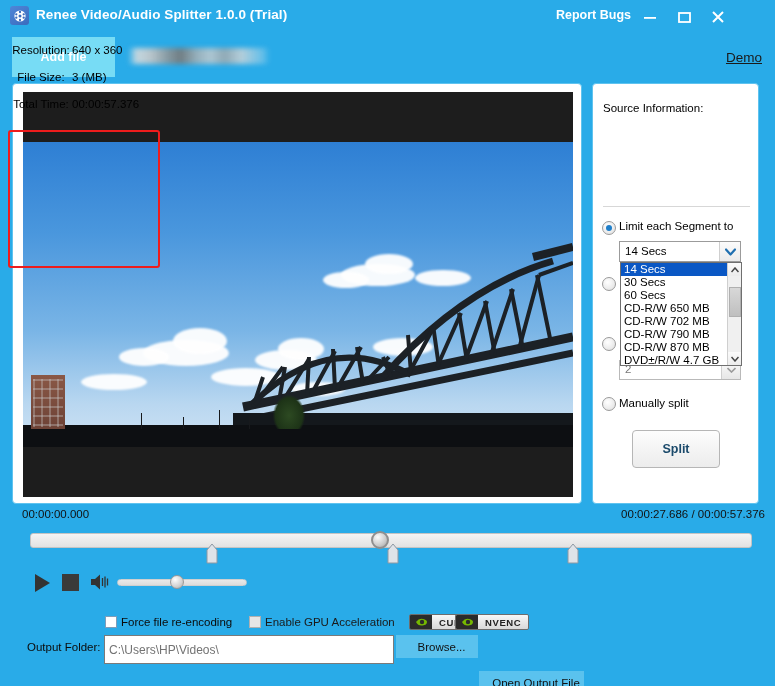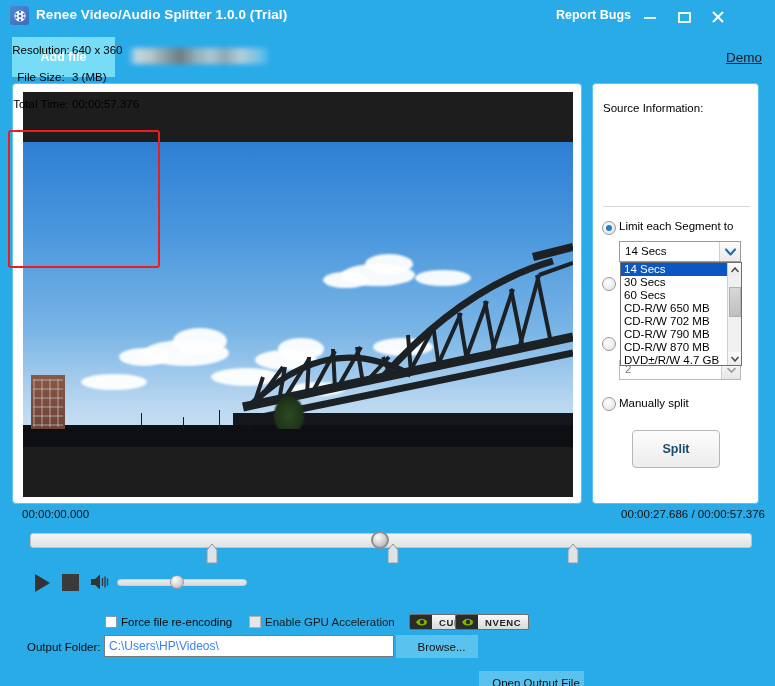--- a/index.html
+++ b/index.html
@@ -287,23 +287,23 @@
     display:flex; align-items:center; justify-content:center;
   }
   .gpu-badge .nm {
     padding:0 7px; background:linear-gradient(180deg,#f7f7f7,#d9d9d9);
     display:flex; align-items:center; font-size:9.5px; font-weight:bold;
     color:#222; letter-spacing:0.6px;
   }
 
   .out-lbl { position:absolute; left:27px; top:641px; font-size:11.5px; color:#0b0b0b; }
   .out-input {
-    position:absolute; left:104px; top:635px; width:290px; height:22px;
+    position:absolute; left:104px; top:635px; width:290px; height:29px;
     background:#fff; border:1px solid #7a7a7a;
-    font-size:12px; padding:0 4px; color:#3b82f6;
+    font-size:12px; padding:0 4px; color:#737373;
     font-family:"Liberation Sans", sans-serif;
   }
   .flat-btn {
     position:absolute; top:635px; height:23px;
     background:#5ac2ee; color:#111; border:none;
     font-size:11.5px; cursor:pointer;
     display:flex; align-items:center; justify-content:center;
     font-family:"Liberation Sans", sans-serif;
     padding-left:9px;
   }

